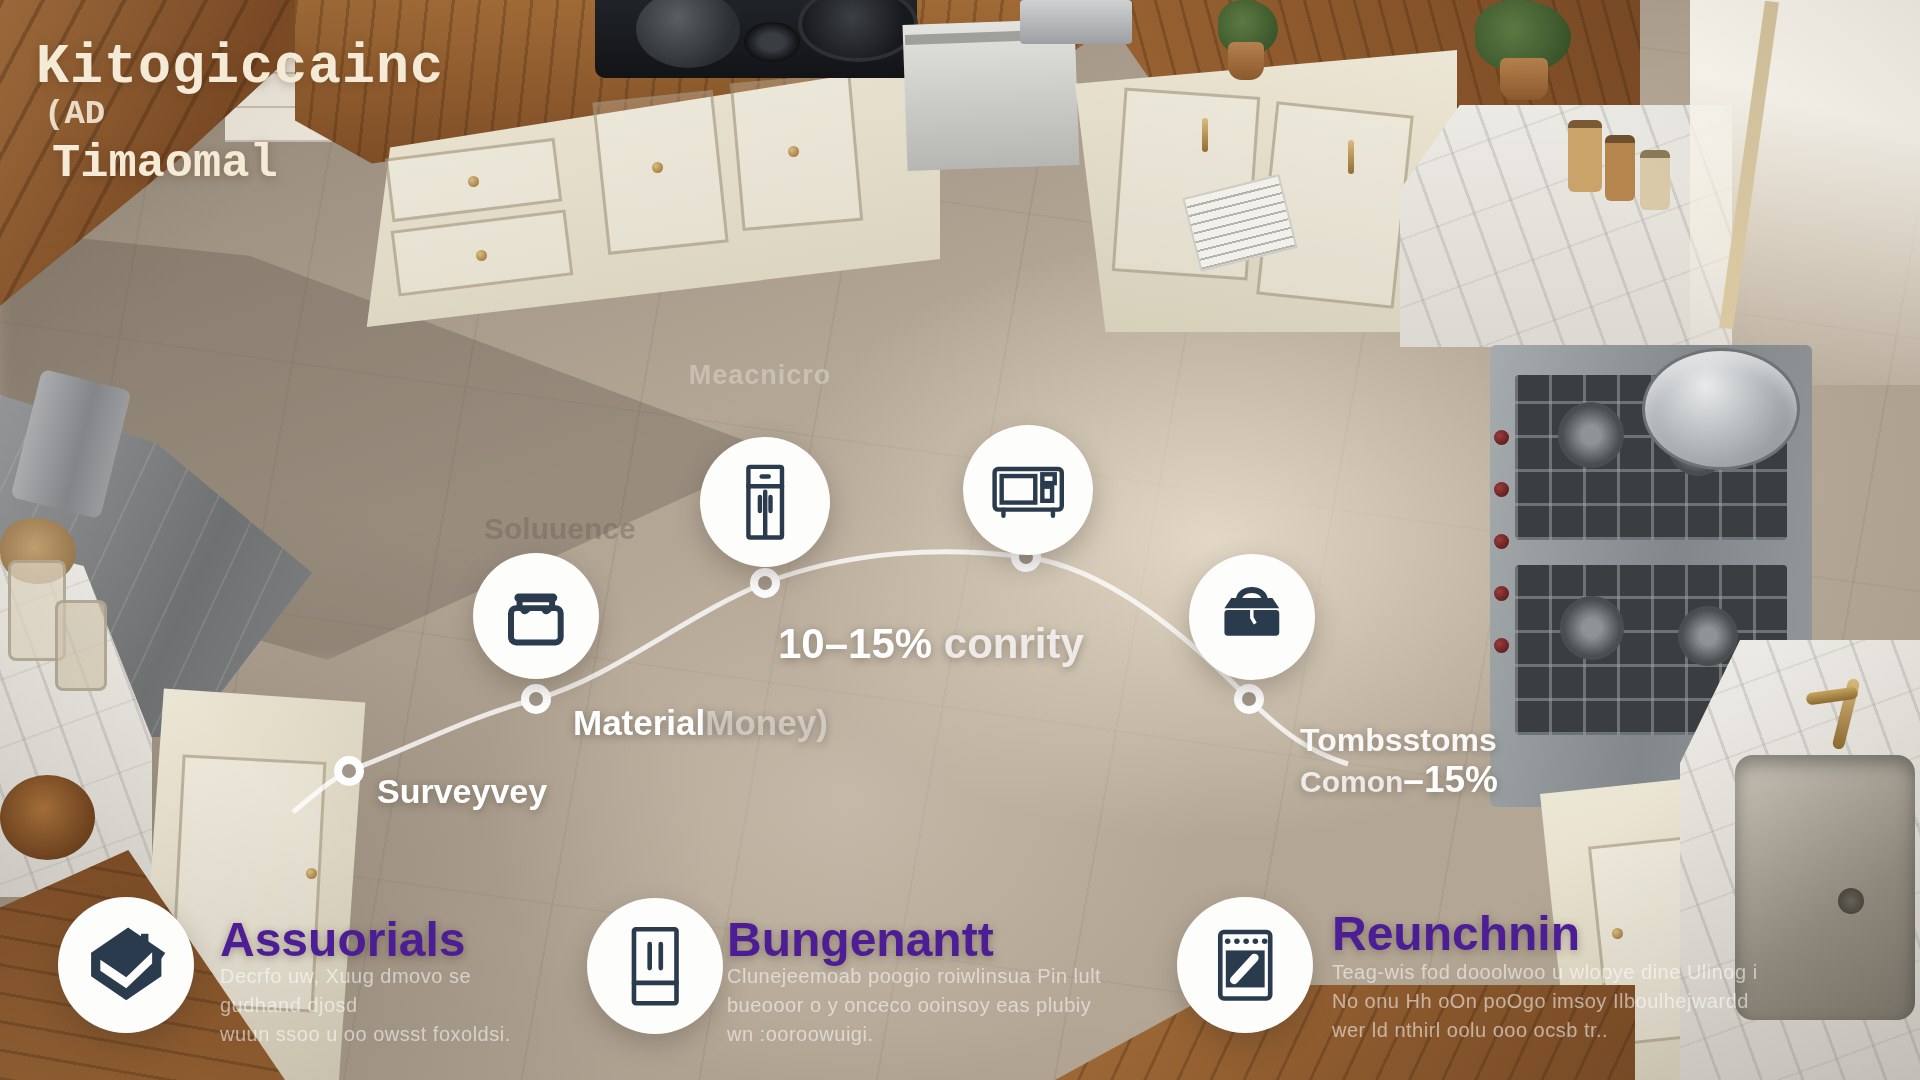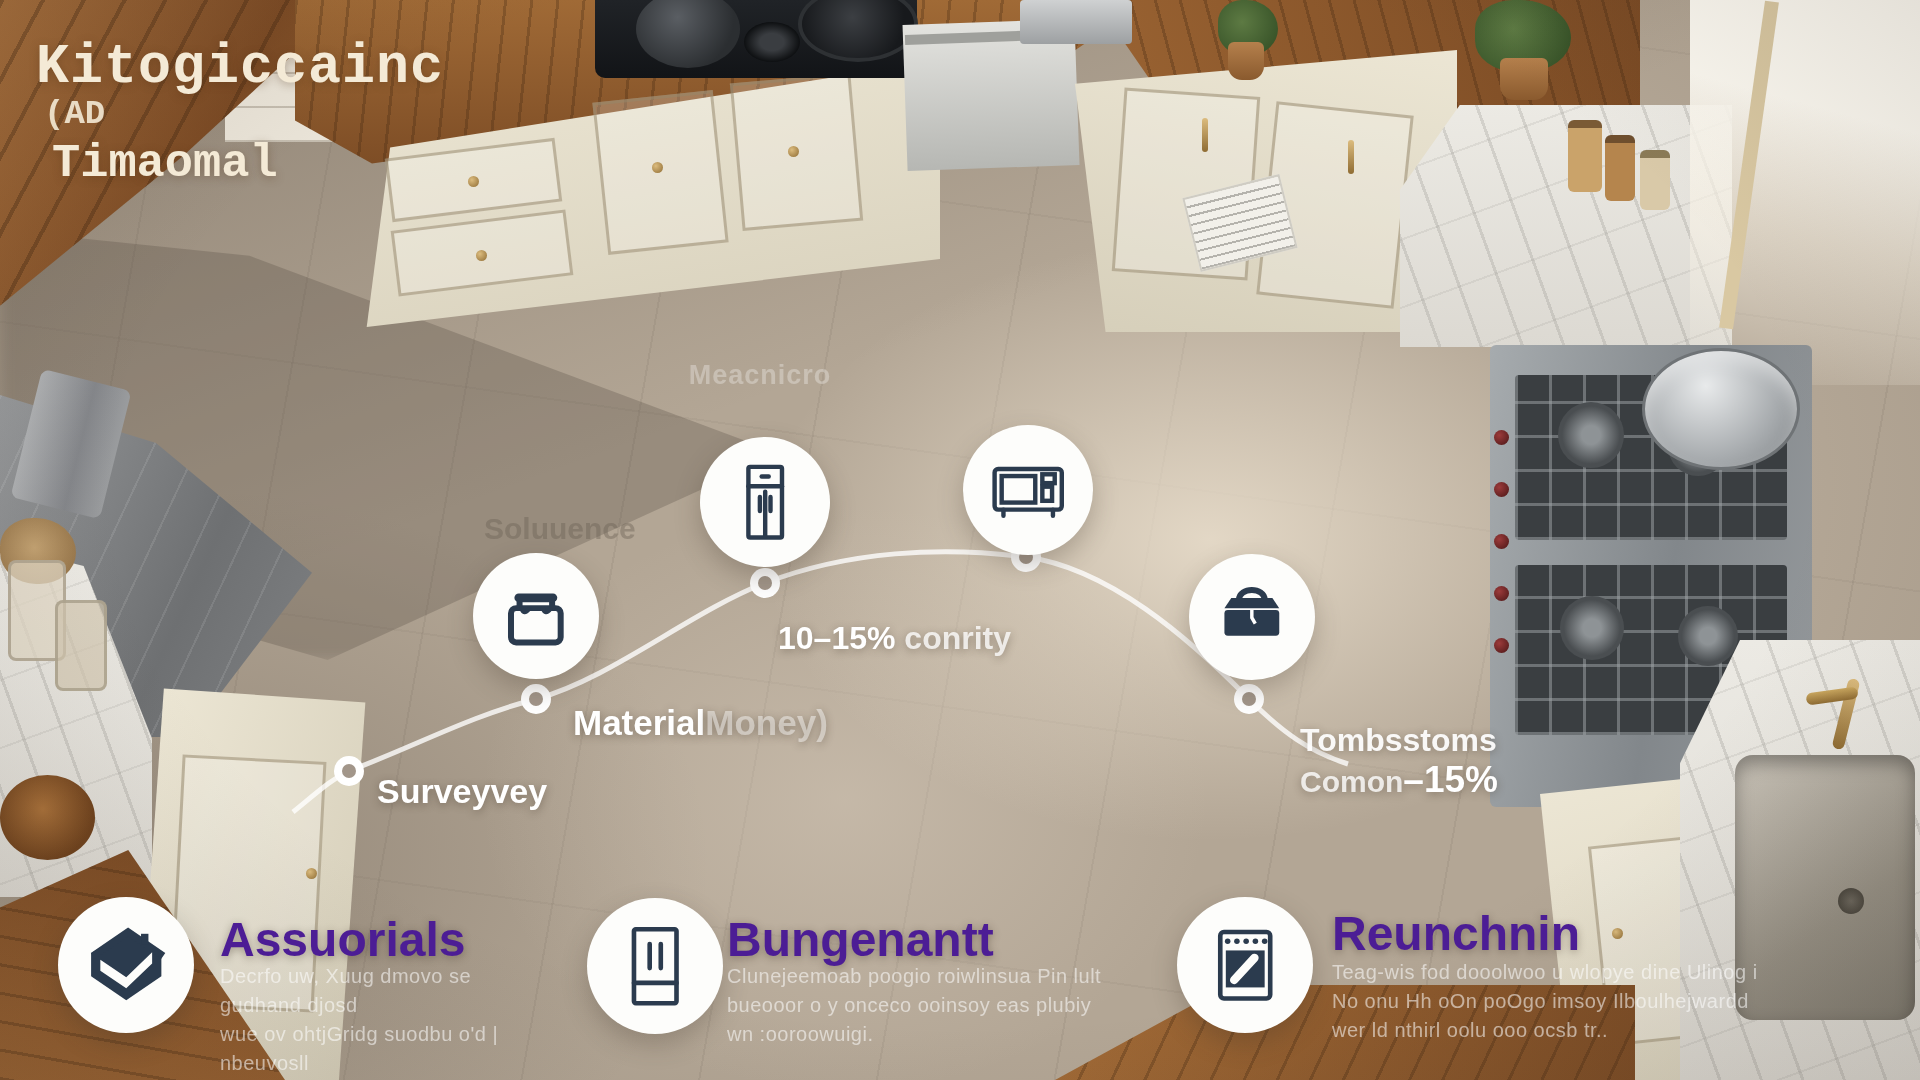--- a/index.html
+++ b/index.html
@@ -172,21 +172,21 @@
   #title-1{font-size:55px;font-weight:bold;letter-spacing:1px;text-shadow:0 2px 10px rgba(80,50,20,0.35);}
   #title-2{font-size:34px;font-weight:bold;margin:-4px 0 0 8px;opacity:0.9;}
   #title-3{font-size:47px;font-weight:bold;margin:4px 0 4px 16px;text-shadow:0 2px 10px rgba(80,50,20,0.35);}
   #watermark{left:170px;top:352px;width:1180px;text-align:center;
     font-size:35px;font-weight:bold;letter-spacing:1px;color:rgba(255,255,255,0.26);}
   #watermark-2{margin-top:8px;font-size:27px;color:rgba(255,255,255,0.30);}
   #ghost-text{left:484px;top:512px;font-size:30px;font-weight:bold;color:rgba(104,94,82,0.40);}
   #lbl-survey{left:377px;top:772px;font-size:34px;font-weight:bold;}
   #lbl-material{left:573px;top:703px;font-size:35px;font-weight:bold;}
   #lbl-material .faint{color:rgba(255,255,255,0.45);font-weight:600;}
-  #lbl-mid{left:778px;top:620px;font-size:32px;font-weight:bold;}
+  #lbl-mid{left:778px;top:620px;font-size:42px;font-weight:bold;}
   #lbl-mid .dim{color:rgba(255,255,255,0.78);}
   #lbl-right{left:1300px;top:722px;line-height:1.15;}
   #lbl-right .r1{font-size:32px;font-weight:bold;color:rgba(255,255,255,0.93);}
   #lbl-right .r2{font-size:30px;font-weight:600;color:rgba(255,255,255,0.8);}
   #lbl-right .r2b{font-size:37px;font-weight:bold;color:#fff;}
   .leg-title{position:absolute;z-index:7;font-size:48px;font-weight:bold;color:#4c1d95;
     text-shadow:0 2px 8px rgba(60,48,36,0.4);}
   .leg-desc{position:absolute;z-index:7;font-size:20px;line-height:29px;
     color:rgba(255,255,255,0.55);letter-spacing:0.5px;}
   #leg1-title{left:220px;top:912px;} #leg1-desc{left:220px;top:962px;width:330px;}
@@ -363,21 +363,20 @@
     <svg viewBox="0 0 100 100">
       <path d="M50,14 L88,37 L88,62 L50,88 L12,62 L12,37 Z" fill="#2b3b4e"></path>
       <path d="M14,40 L52,14 L90,40" stroke="#2b3b4e" stroke-width="8" fill="none"></path>
       <rect x="66" y="16" width="8" height="12" fill="#2b3b4e"></rect>
       <path d="M22,44 L50,63 L78,36 L78,48 L50,75 L22,56 Z" fill="#fdfdfb"></path>
     </svg>
   </div>
   <div class="leg-title" id="leg1-title">Assuorials</div>
   <div class="leg-desc" id="leg1-desc">
     <div>Decrfo uw, Xuug dmovo se gudhand djosd</div>
-    <div>wue ov ohtjGridg suodbu o'd | nbeuvosll</div>
     <div>wuun  ssoo u  oo owsst foxoldsi.</div>
   </div>
 
   <div class="icon-circle" id="c-leg2">
     <svg viewBox="0 0 100 100" stroke="#2b3b4e" stroke-width="5" fill="none" stroke-linecap="round">
       <rect x="27" y="10" width="46" height="80" rx="2"></rect>
       <line x1="44" y1="26" x2="44" y2="52"></line>
       <line x1="56" y1="26" x2="56" y2="52"></line>
       <line x1="27" y1="68" x2="73" y2="68"></line>
     </svg>

